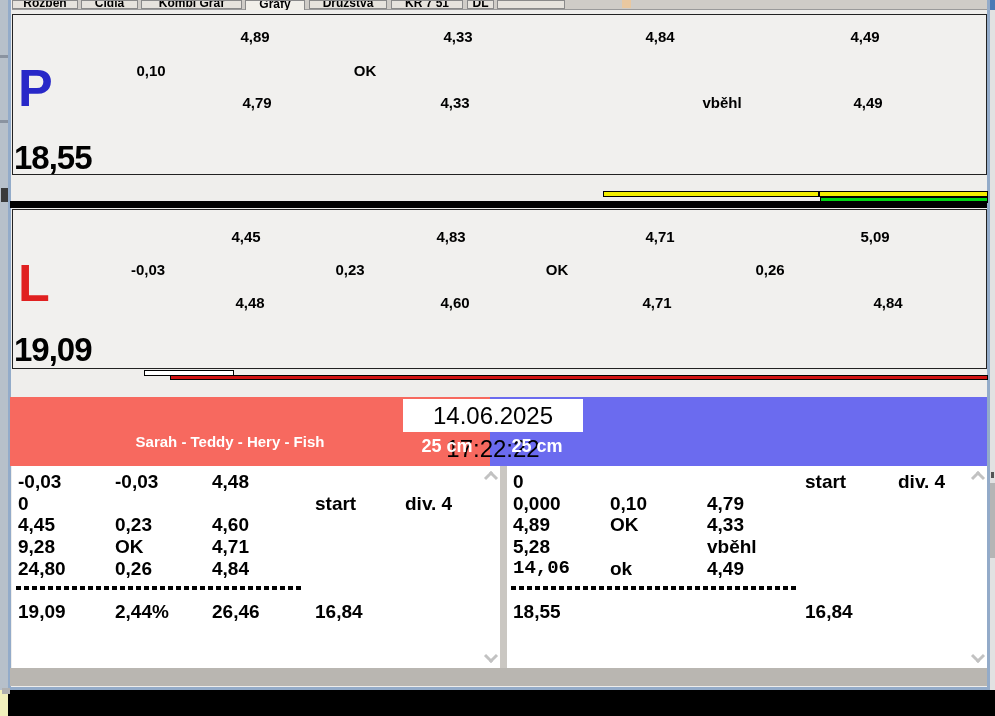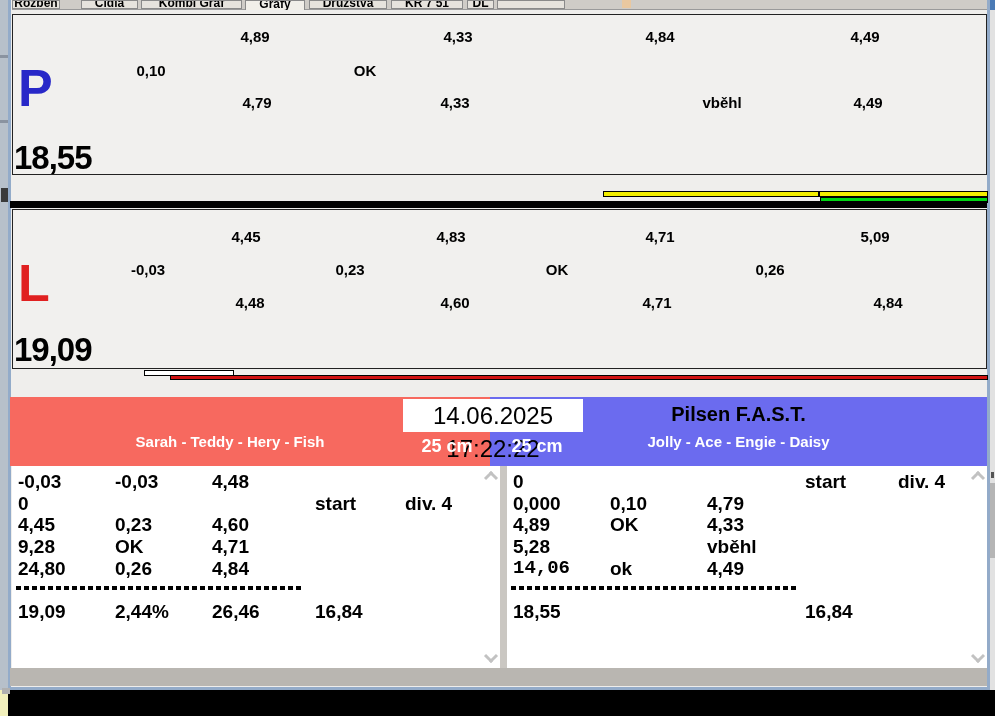--- a/index.html
+++ b/index.html
@@ -54,22 +54,20 @@
   <div class="abs" style="left:12px;top:209px;width:975px;height:160px;border:1px solid #222;background:#f1f0ee;"></div>
   <div class="letter" style="left: 18px; top: 257px; color: rgb(224, 32, 32);">L</div>
   <div class="big" style="left:14px;top:333px;">19,09</div>
 
   <div class="abs" style="left:144px;top:370px;width:90px;height:6px;background:#fff;border:1px solid #000;"></div>
   <div class="abs" style="left:170px;top:375px;width:818px;height:5px;background:#d01212;border:1px solid #000;"></div>
 
   <div class="abs" id="hdr-left" style="left: 10px; top: 397px; width: 480px; height: 69px; background: rgb(247, 105, 95);"></div>
   <div class="abs" id="hdr-right" style="left: 490px; top: 397px; width: 497px; height: 69px; background: rgb(107, 107, 239);"></div>
   <div class="hdr-dogs" style="left:10px;top:434px;width:440px;">Sarah - Teddy - Hery - Fish</div>
-  <div class="hdr-team" style="left:490px;top:404px;width:497px;">Pilsen F.A.S.T.</div>
-  <div class="hdr-dogs" style="left:490px;top:434px;width:497px;">Jolly - Ace - Engie - Daisy</div>
   <div class="abs" style="left:403px;top:399px;width:180px;height:33px;background:#fff;text-align:center;
               font-size:24px;line-height:33px;">
     <span>14.06.2025 17:22:22</span>
   </div>
   <div class="size-lab" style="left:447px;top:437px;">25 cm</div>
   <div class="size-lab" style="left:537px;top:437px;">25 cm</div>
 
   <div class="abs" style="left:12px;top:466px;width:488px;height:202px;background:#fff;"></div>
   <div class="abs" style="left:500px;top:466px;width:7px;height:202px;background:#cac7c2;"></div>
   <div class="abs" style="left:507px;top:466px;width:480px;height:202px;background:#fff;"></div>
@@ -81,21 +79,21 @@
   <div class="chev" style="left:973px;top:651px;transform:rotate(225deg);"></div>
 
   <div class="abs" style="left:10px;top:668px;width:977px;height:18px;background:#b9b6b1;"></div>
   <div class="abs" style="left:2px;top:688px;width:8px;height:6px;background:#b0b0b0;"></div>
 
   <div class="abs" style="left:990px;top:0;width:5px;height:690px;background:#e2e2e2;"></div>
   <div class="abs" style="left:990px;top:0;width:5px;height:10px;background:#4a7ab5;"></div>
   <div class="abs" style="left:991px;top:472px;width:3px;height:6px;background:#555;"></div>
   <div class="abs" style="left:990px;top:483px;width:5px;height:75px;background:#b5b5b5;"></div>
 
-<div class="tab" style="left: 12px; width: 48px; height: 9px; background: rgb(230, 227, 221); border-bottom: 1px solid rgb(138, 138, 138);">
+<div class="tab" style="left: 12px; width: 66px; height: 9px; background: rgb(230, 227, 221); border-bottom: 1px solid rgb(138, 138, 138);">
       <div class="tl" style="margin-top: -5px;">Rozběh</div>
     </div>
     <div class="tab" style="left: 81px; width: 57px; height: 9px; background: rgb(230, 227, 221); border-bottom: 1px solid rgb(138, 138, 138);">
       <div class="tl" style="margin-top: -5px;">Čidla</div>
     </div>
     <div class="tab" style="left: 141px; width: 101px; height: 9px; background: rgb(230, 227, 221); border-bottom: 1px solid rgb(138, 138, 138);">
       <div class="tl" style="margin-top: -5px;">Kombi Graf</div>
     </div>
     <div class="tab" style="left: 245px; width: 60px; height: 10px; background: rgb(241, 239, 233); border-bottom: none;">
       <div class="tl" style="margin-top: -4px;">Grafy</div>

